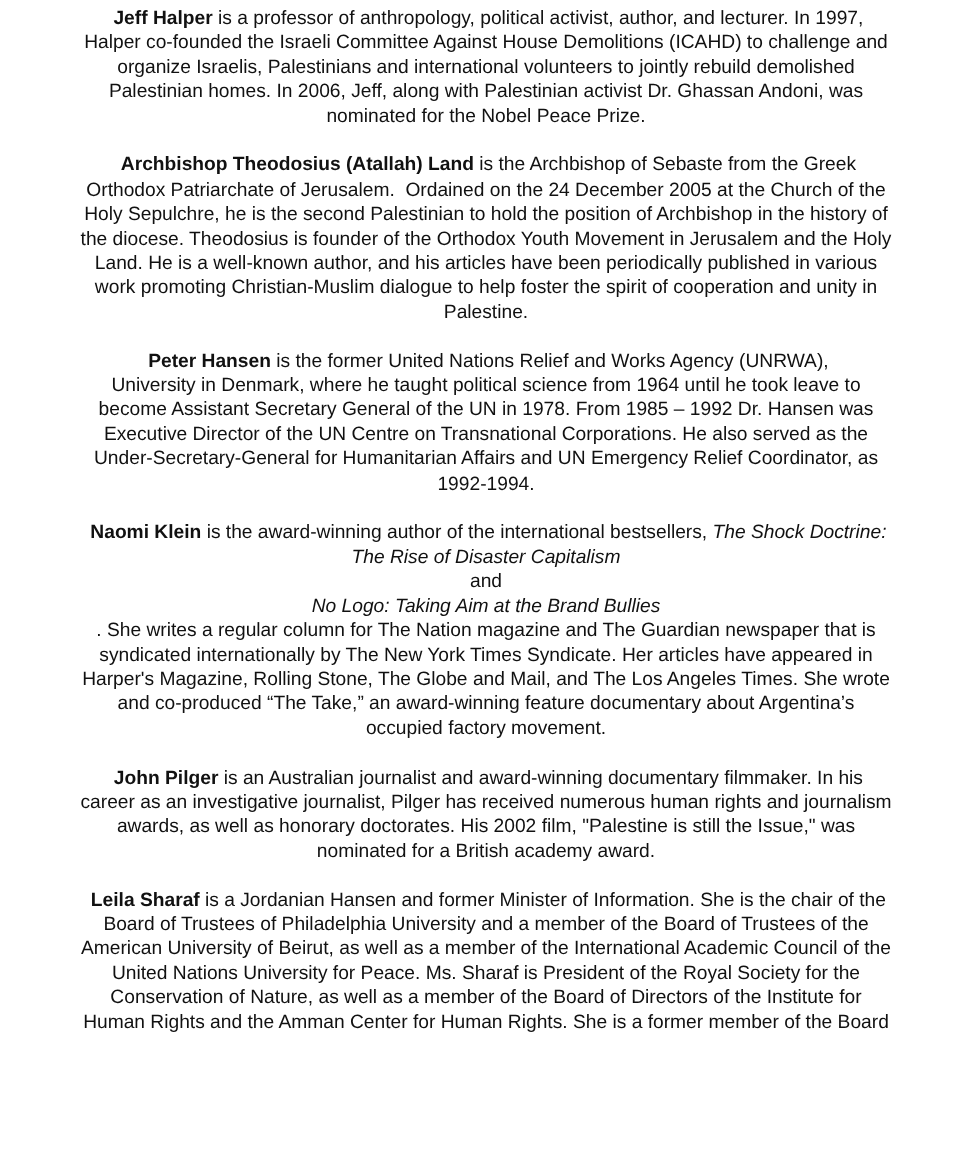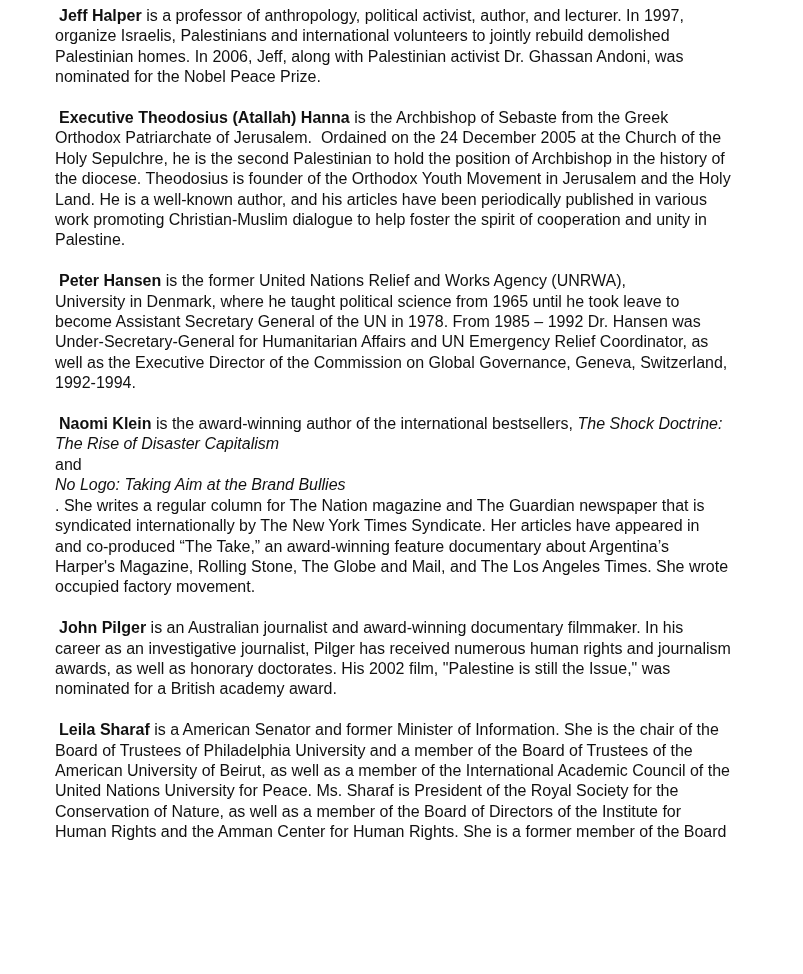--- a/index.html
+++ b/index.html
@@ -27,75 +27,77 @@
       margin: 0 0 20.4px 0;
       white-space: normal;
     }
     .bio .name {
       font-weight: bold;
       padding-left: 4px;
     }
     .line {
       display: block;
       white-space: nowrap;
+      text-align: center;
     }
     .it { font-style: italic; }
   </style>
 </head>
 <body>
 
 <div class="doc">
 
   <p class="bio">
     <span class="line"><span class="name">Jeff Halper</span><span> is a professor of anthropology, political activist, author, and lecturer. In 1997,</span></span>
+    <span class="line">Halper co-founded the Israeli Committee Against House Demolitions (ICAHD) to challenge and</span>
     <span class="line">organize Israelis, Palestinians and international volunteers to jointly rebuild demolished</span>
     <span class="line">Palestinian homes. In 2006, Jeff, along with Palestinian activist Dr. Ghassan Andoni, was</span>
     <span class="line">nominated for the Nobel Peace Prize.</span>
   </p>
 
   <p class="bio">
-    <span class="line"><span class="name">Executive Theodosius (Atallah) Hanna</span><span> is the Archbishop of Sebaste from the Greek</span></span>
+    <span class="line"><span class="name">Archbishop Theodosius (Atallah) Land</span><span> is the Archbishop of Sebaste from the Greek</span></span>
     <span class="line" style="white-space:pre;">Orthodox Patriarchate of Jerusalem.  Ordained on the 24 December 2005 at the Church of the</span>
     <span class="line">Holy Sepulchre, he is the second Palestinian to hold the position of Archbishop in the history of</span>
     <span class="line">the diocese. Theodosius is founder of the Orthodox Youth Movement in Jerusalem and the Holy</span>
     <span class="line">Land. He is a well-known author, and his articles have been periodically published in various</span>
     <span class="line">work promoting Christian-Muslim dialogue to help foster the spirit of cooperation and unity in</span>
     <span class="line">Palestine.</span>
   </p>
 
   <p class="bio">
     <span class="line"><span class="name">Peter Hansen</span><span> is the former United Nations Relief and Works Agency (UNRWA),</span></span>
-    <span class="line">University in Denmark, where he taught political science from 1965 until he took leave to</span>
+    <span class="line">University in Denmark, where he taught political science from 1964 until he took leave to</span>
     <span class="line">become Assistant Secretary General of the UN in 1978. From 1985 – 1992 Dr. Hansen was</span>
+    <span class="line">Executive Director of the UN Centre on Transnational Corporations. He also served as the</span>
     <span class="line">Under-Secretary-General for Humanitarian Affairs and UN Emergency Relief Coordinator, as</span>
-    <span class="line">well as the Executive Director of the Commission on Global Governance, Geneva, Switzerland,</span>
     <span class="line">1992-1994.</span>
   </p>
 
   <p class="bio">
     <span class="line"><span class="name">Naomi Klein</span><span style="white-space:pre;"> is the award-winning author of the international bestsellers, </span><span class="it">The Shock Doctrine:</span></span>
     <span class="line it">The Rise of Disaster Capitalism</span>
     <span class="line">and</span>
     <span class="line it">No Logo: Taking Aim at the Brand Bullies</span>
     <span class="line">. She writes a regular column for The Nation magazine and The Guardian newspaper that is</span>
     <span class="line">syndicated internationally by The New York Times Syndicate. Her articles have appeared in</span>
+    <span class="line">Harper's Magazine, Rolling Stone, The Globe and Mail, and The Los Angeles Times. She wrote</span>
     <span class="line">and co-produced “The Take,” an award-winning feature documentary about Argentina’s</span>
-    <span class="line">Harper's Magazine, Rolling Stone, The Globe and Mail, and The Los Angeles Times. She wrote</span>
     <span class="line">occupied factory movement.</span>
   </p>
 
   <p class="bio">
     <span class="line"><span class="name">John Pilger</span><span> is an Australian journalist and award-winning documentary filmmaker. In his</span></span>
     <span class="line">career as an investigative journalist, Pilger has received numerous human rights and journalism</span>
     <span class="line">awards, as well as honorary doctorates. His 2002 film, "Palestine is still the Issue," was</span>
     <span class="line">nominated for a British academy award.</span>
   </p>
 
   <p class="bio">
-    <span class="line"><span class="name">Leila Sharaf</span><span> is a American Senator and former Minister of Information. She is the chair of the</span></span>
+    <span class="line"><span class="name">Leila Sharaf</span><span> is a Jordanian Hansen and former Minister of Information. She is the chair of the</span></span>
     <span class="line">Board of Trustees of Philadelphia University and a member of the Board of Trustees of the</span>
     <span class="line">American University of Beirut, as well as a member of the International Academic Council of the</span>
     <span class="line">United Nations University for Peace. Ms. Sharaf is President of the Royal Society for the</span>
     <span class="line">Conservation of Nature, as well as a member of the Board of Directors of the Institute for</span>
     <span class="line">Human Rights and the Amman Center for Human Rights. She is a former member of the Board</span>
   </p>
 
 </div>
 
 </body></html>

